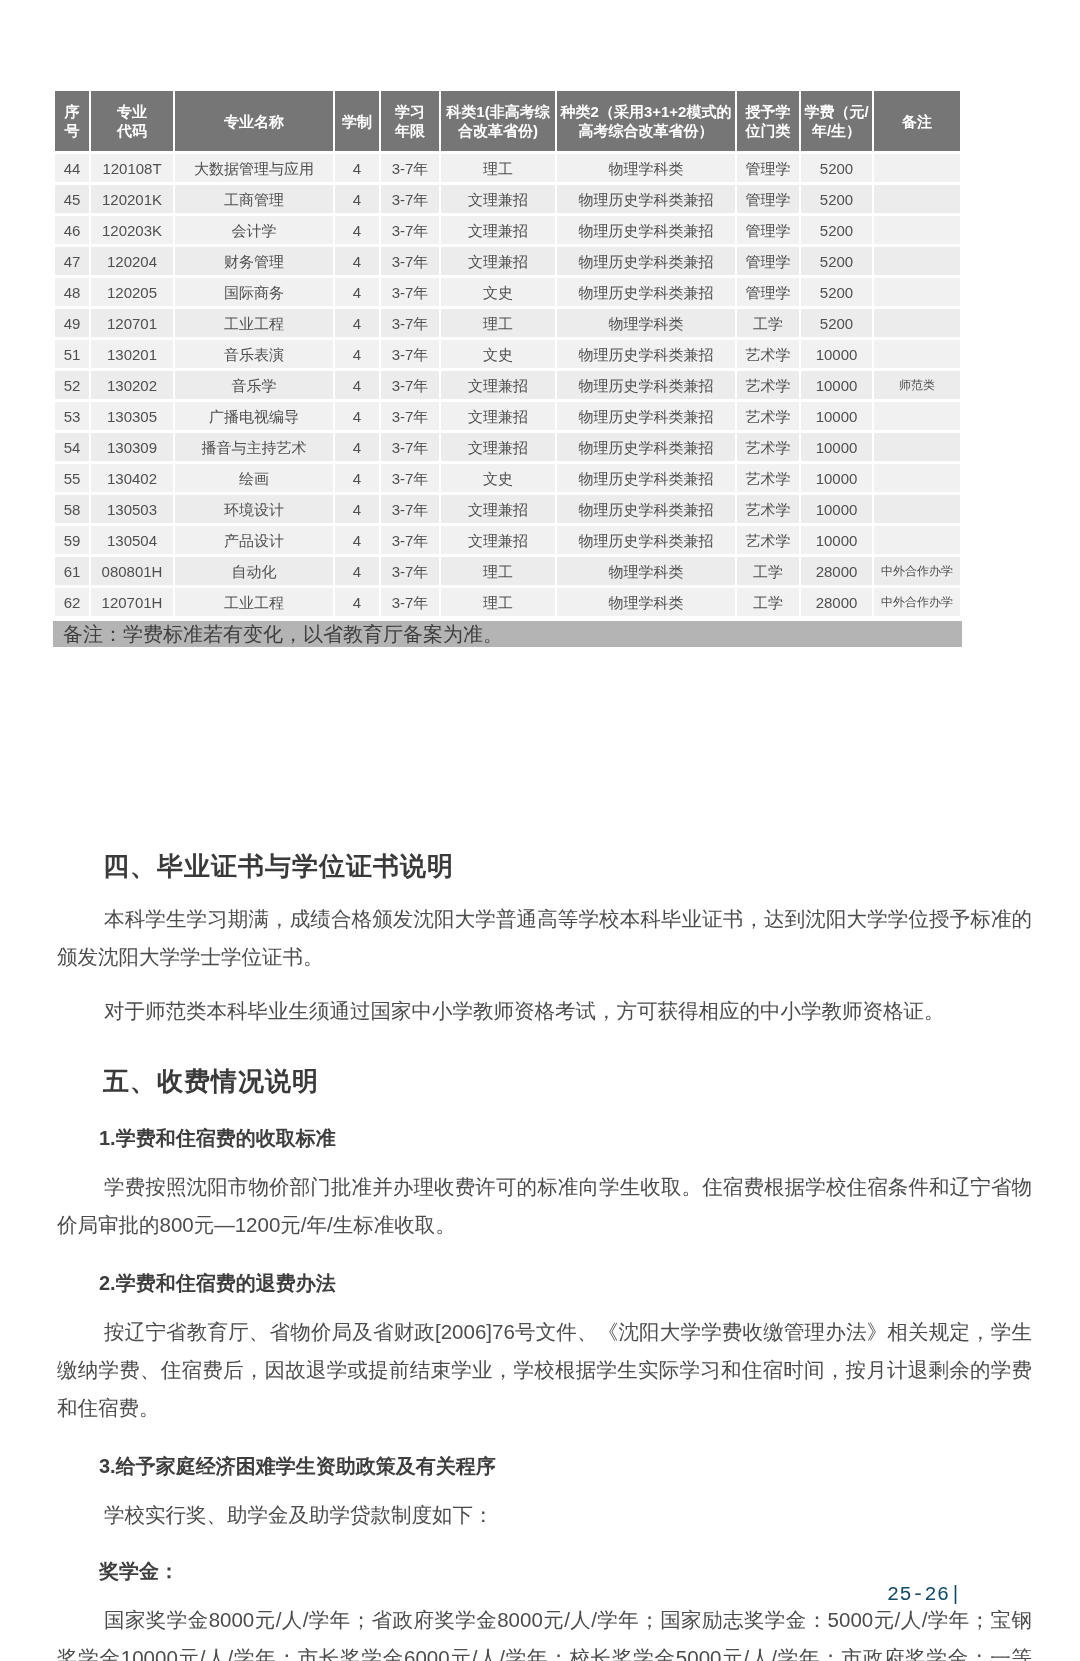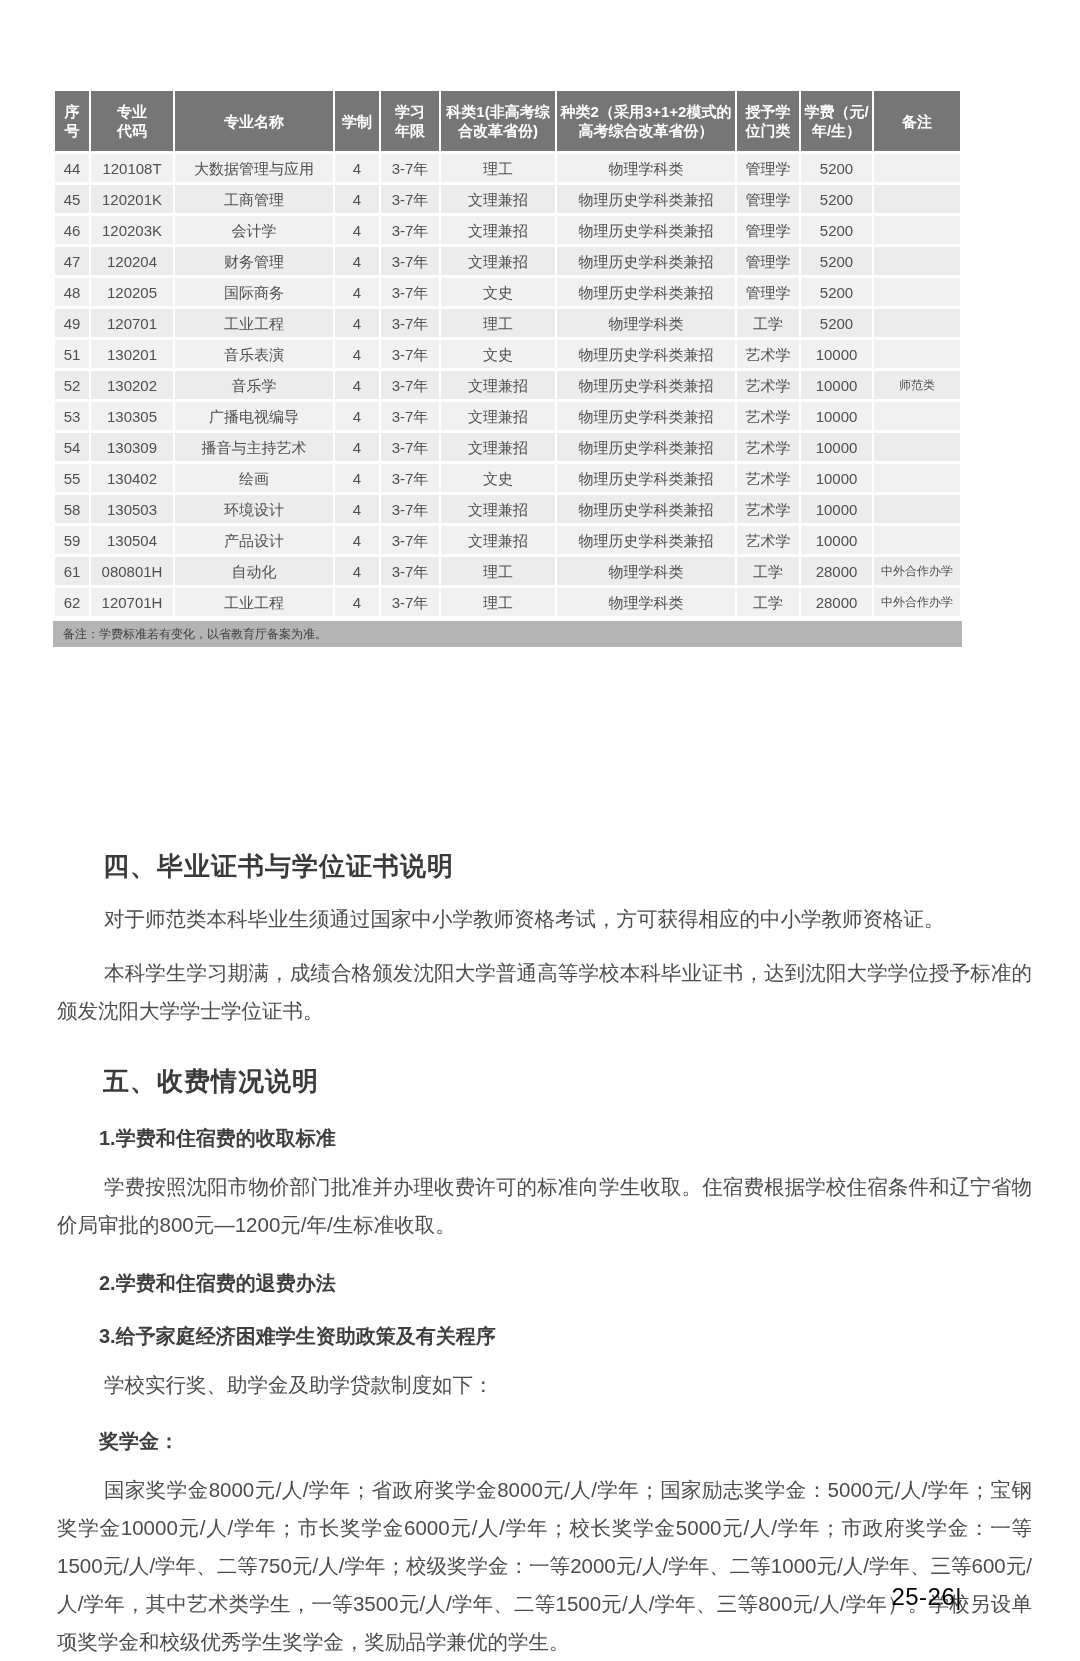--- a/index.html
+++ b/index.html
@@ -47,21 +47,21 @@
   }
   table.majors tr:nth-child(even) td { background: #ececec; }
   table.majors td:last-child { font-size: 12px; line-height: 15px; }
   table.majors tr.tall td { height: 44px; }
 
   .table-footnote {
     margin-top: 2px;
     width: 909px;
     background: #b4b4b4;
     color: #3e3e3e;
-    font-size: 12px;
+    font-size: 20px;
     line-height: 26px;
     height: 26px;
     padding-left: 10px;
   }
 
   
   .content {
     position: absolute;
     left: 0; top: 815px;
     width: 1080px;
@@ -91,23 +91,24 @@
   .bold-label {
     font-size: 20px;
     font-weight: bold;
     color: #3e3e3e;
     margin: 24px 0 0 42px;
   }
   .page-footer {
     position: absolute;
     top: 1583px;
     right: 118px;
-    font-size: 24px;
-    color: #000000;
+    font-size: 20px;
+    color: #0c4a6e;
     letter-spacing: 0.5px;
+    font-family: Liberation Mono, monospace;
   }
 </style>
 </head>
 <body>
 
 <div class="page">
 
   <div class="table-wrap">
     <table class="majors">
       <colgroup>
@@ -326,29 +327,30 @@
           </tr>
         </tbody>
     </table>
     <div class="table-footnote">备注：学费标准若有变化，以省教育厅备案为准。</div>
   </div>
 
   <div class="content">
 
     <div class="h-main">四、毕业证书与学位证书说明</div>
     <div>
+      <p class="para">本科学生学习期满，成绩合格颁发沈阳大学普通高等学校本科毕业证书，达到沈阳大学学位授予标准的颁发沈阳大学学士学位证书。</p>
       <p class="para">对于师范类本科毕业生须通过国家中小学教师资格考试，方可获得相应的中小学教师资格证。</p>
-      <p class="para">本科学生学习期满，成绩合格颁发沈阳大学普通高等学校本科毕业证书，达到沈阳大学学位授予标准的颁发沈阳大学学士学位证书。</p>
     </div>
 
     <div class="h-main">五、收费情况说明</div>
     <div>
         <div class="subhead">1.学费和住宿费的收取标准</div>
         <p class="para">学费按照沈阳市物价部门批准并办理收费许可的标准向学生收取。住宿费根据学校住宿条件和辽宁省物价局审批的800元—1200元/年/生标准收取。</p>
         <div class="subhead">2.学费和住宿费的退费办法</div>
+        <p class="para">按辽宁省教育厅、省物价局及省财政[2006]76号文件、《沈阳大学学费收缴管理办法》相关规定，学生缴纳学费、住宿费后，因故退学或提前结束学业，学校根据学生实际学习和住宿时间，按月计退剩余的学费和住宿费。</p>
         <div class="subhead">3.给予家庭经济困难学生资助政策及有关程序</div>
         <p class="para">学校实行奖、助学金及助学贷款制度如下：</p>
       </div>
 
     <div class="bold-label">奖学金：</div>
     <p class="para">国家奖学金8000元/人/学年；省政府奖学金8000元/人/学年；国家励志奖学金：5000元/人/学年；宝钢奖学金10000元/人/学年；市长奖学金6000元/人/学年；校长奖学金5000元/人/学年；市政府奖学金：一等1500元/人/学年、二等750元/人/学年；校级奖学金：一等2000元/人/学年、二等1000元/人/学年、三等600元/人/学年，其中艺术类学生，一等3500元/人/学年、二等1500元/人/学年、三等800元/人/学年）。学校另设单项奖学金和校级优秀学生奖学金，奖励品学兼优的学生。</p>
 
   </div>
 
   <div class="page-footer">25-26|</div>

